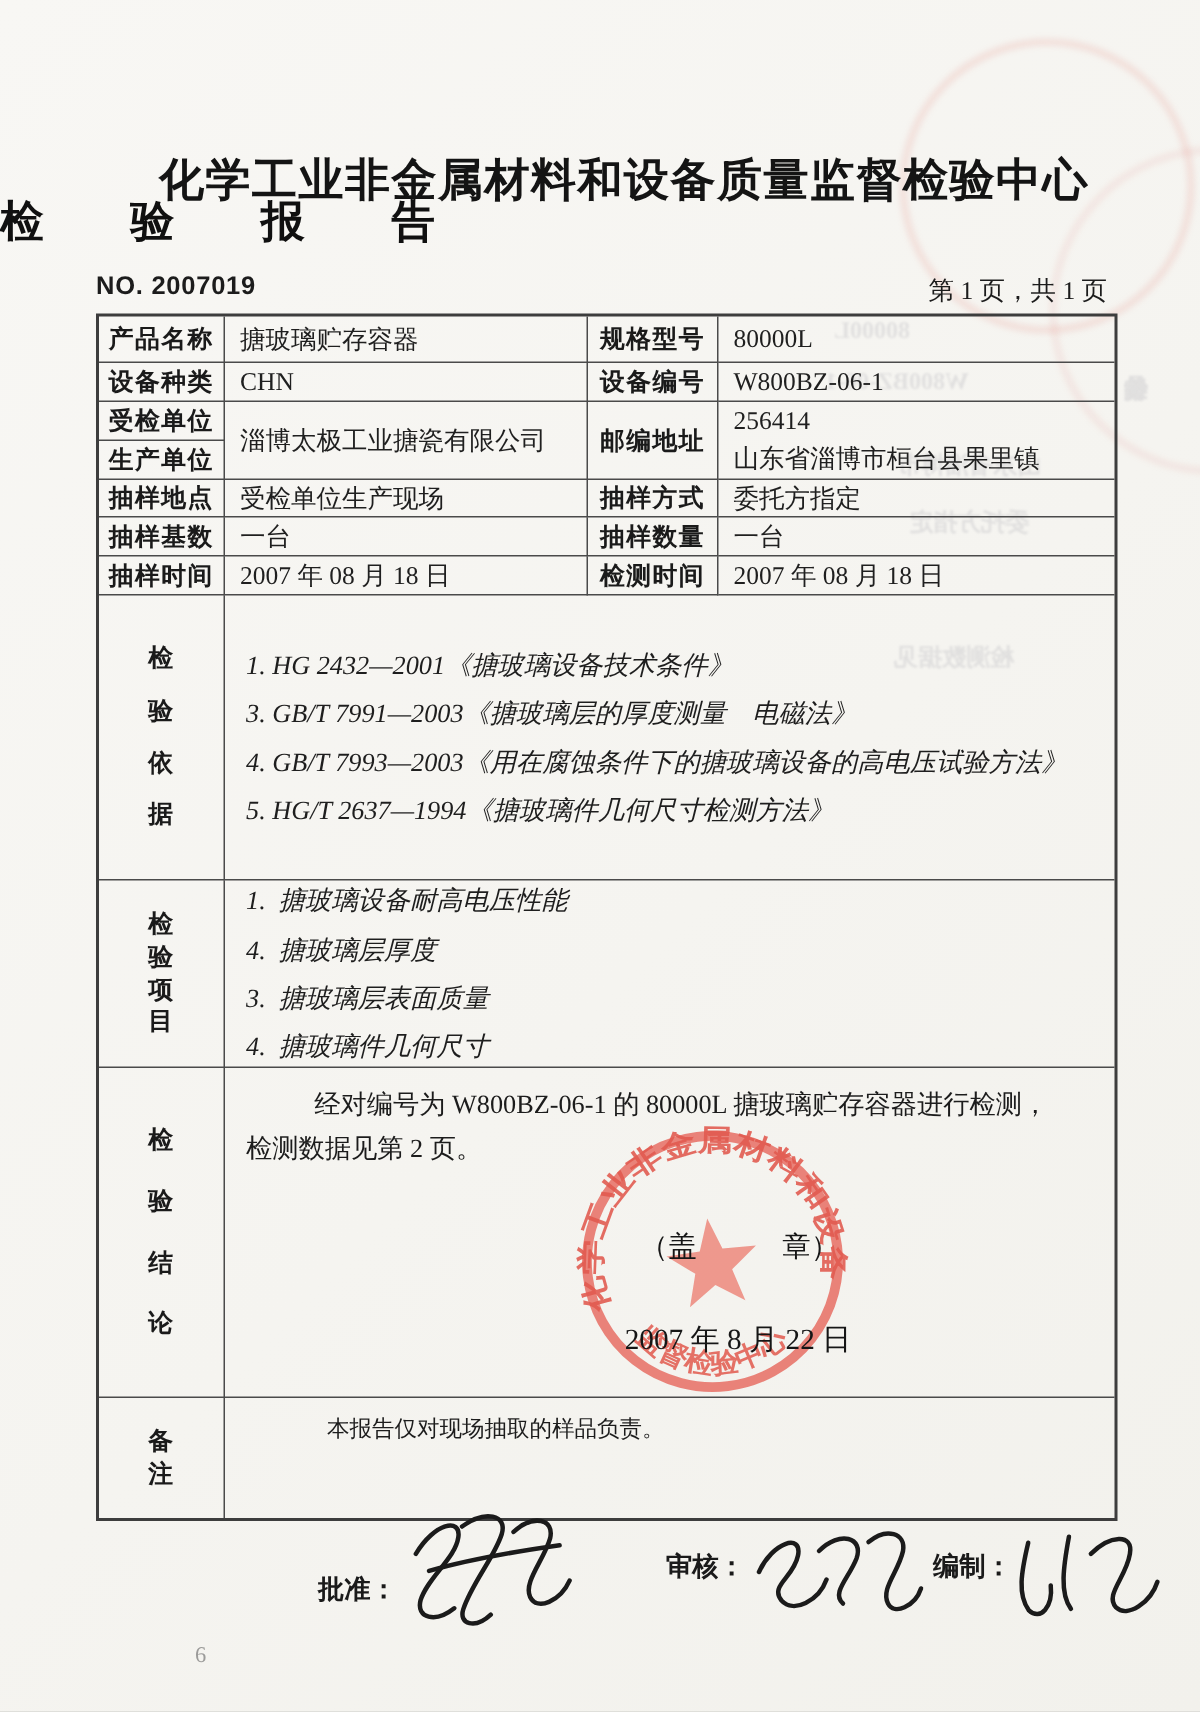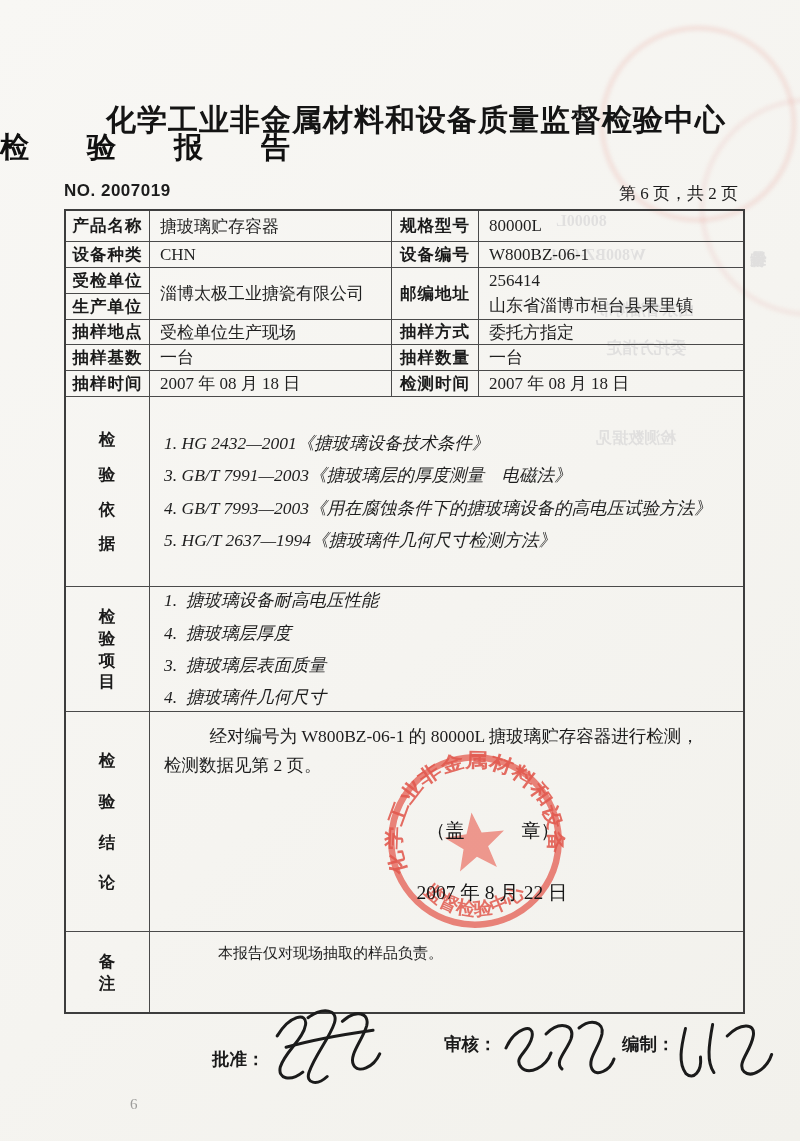--- a/index.html
+++ b/index.html
@@ -113,21 +113,21 @@
   <div class="bleed-text bt-1">80000L</div>
   <div class="bleed-text bt-2">W800BZ-06-1</div>
   <div class="bleed-text bt-3">设备编号</div>
   <div class="bleed-text bt-4">山东省淄博市</div>
   <div class="bleed-text bt-5">委托方指定</div>
   <div class="bleed-text bt-6">检测数据见</div>
 
   <div class="org-title">化学工业非金属材料和设备质量监督检验中心</div>
   <div class="report-title">检　　验　　报　　告</div>
   <div class="report-no">NO. 2007019</div>
-  <div class="page-indicator">第 6 页，共 2 页</div>
+  <div class="page-indicator">第 1 页，共 1 页</div>
 
   <div class="info-table">
 
     <div class="cell lbl">产品名称</div>
     <div class="cell val">搪玻璃贮存容器</div>
     <div class="cell lbl">规格型号</div>
     <div class="cell val last-col">80000L</div>
 
     <div class="cell lbl">设备种类</div>
     <div class="cell val">CHN</div>

